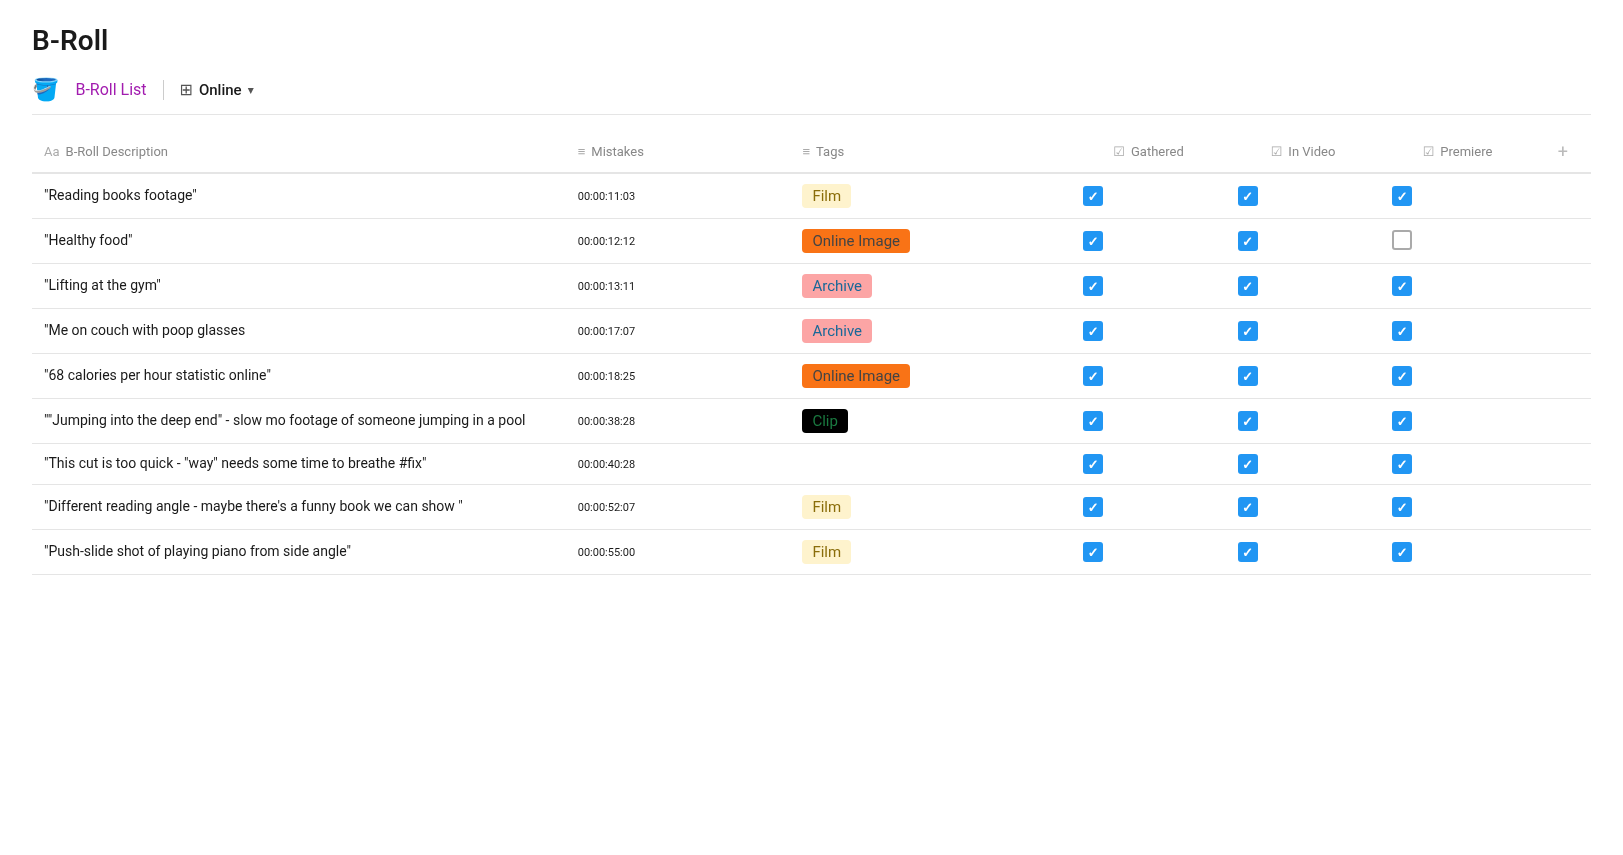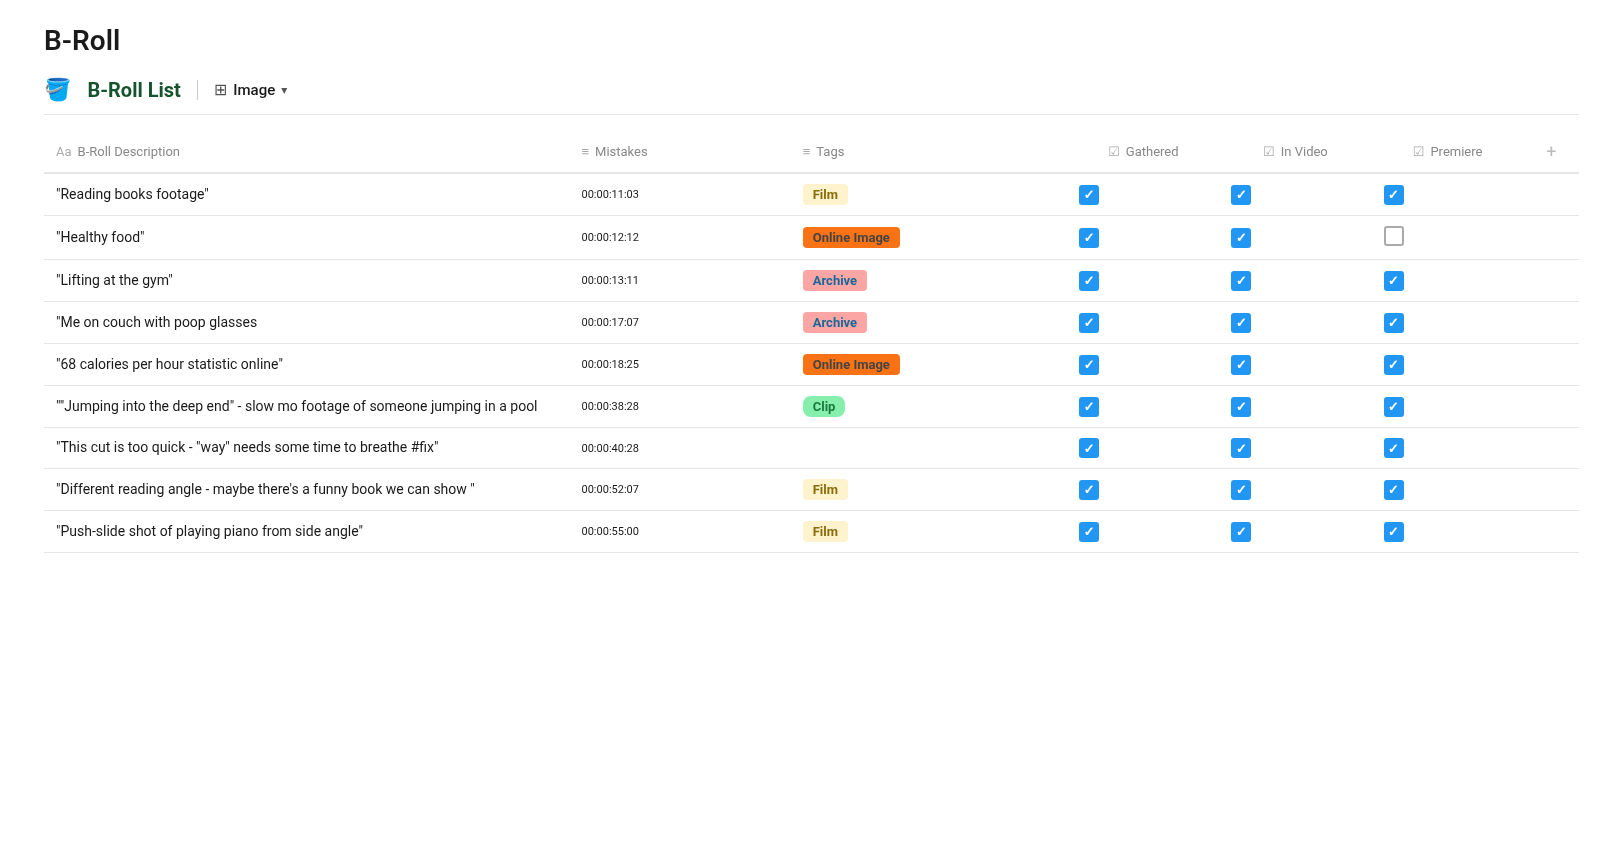--- a/index.html
+++ b/index.html
@@ -3,44 +3,44 @@
   <meta charset="utf-8">
   <style>
     * { box-sizing: border-box; margin: 0; padding: 0; }
     body {
       font-family: -apple-system, BlinkMacSystemFont, 'Segoe UI', Roboto, sans-serif;
       background: #fff;
       color: #1a1a1a;
       font-size: 14px;
     }
     .page-container {
-      padding: 24px 44px;
+      padding: 24px 32px;
       max-width: 1623px;
     }
     .page-title {
       font-size: 28px;
       font-weight: 600;
       color: #1a1a1a;
       margin-bottom: 20px;
     }
     .toolbar {
       display: flex;
       align-items: center;
       gap: 16px;
       margin-bottom: 16px;
       padding-bottom: 12px;
       border-bottom: 1px solid #e5e5e5;
     }
     .toolbar-icon {
       font-size: 22px;
     }
     .toolbar-title {
-      font-size: 20px;
-      font-weight: 700;
-      color: #14532d;
+      font-size: 16px;
+      font-weight: 400;
+      color: #a21caf;
     }
     .toolbar-separator {
       width: 1px;
       height: 20px;
       background: #ccc;
     }
     .view-selector {
       display: flex;
       align-items: center;
       gap: 6px;
@@ -106,39 +106,38 @@
       color: #1a1a1a;
       font-variant-numeric: tabular-nums;
     }
     .cell-tags {
       
     }
     .tag {
       display: inline-block;
       padding: 3px 10px;
       border-radius: 4px;
-      font-size: 13px;
-      font-weight: 700;
+      font-size: 15px;
+      font-weight: 400;
     }
     .tag-film {
       background: #fef3cd;
       color: #8a6d0a;
     }
     .tag-online-image {
       background: #f97316;
       color: #444;
     }
     .tag-archive {
       background: #fca5a5;
       color: #1a6898;
     }
     .tag-clip {
-      background: #86efac;
+      background: #000000;
       color: #1a7a40;
-      border-radius: 8px;
     }
 
     .checkbox-cell {
       text-align: center;
     }
     .checkbox-checked {
       display: inline-flex;
       align-items: center;
       justify-content: center;
       width: 20px;
@@ -173,21 +172,21 @@
 
 <div class="page-container">
   <h1 class="page-title">B-Roll</h1>
 
   <div class="toolbar">
     <span class="toolbar-icon">🪣</span>
     <span class="toolbar-title">B-Roll List</span>
     <div class="toolbar-separator"></div>
     <div class="view-selector">
       <span class="view-selector-icon">⊞</span>
-      <span>Image</span>
+      <span>Online</span>
       <span class="chevron">▾</span>
     </div>
   </div>
 
   <table class="table-wrapper">
     <thead>
       <tr>
         <th class="col-description">
           <div class="th-content">
             <span class="th-icon">Aa</span>

